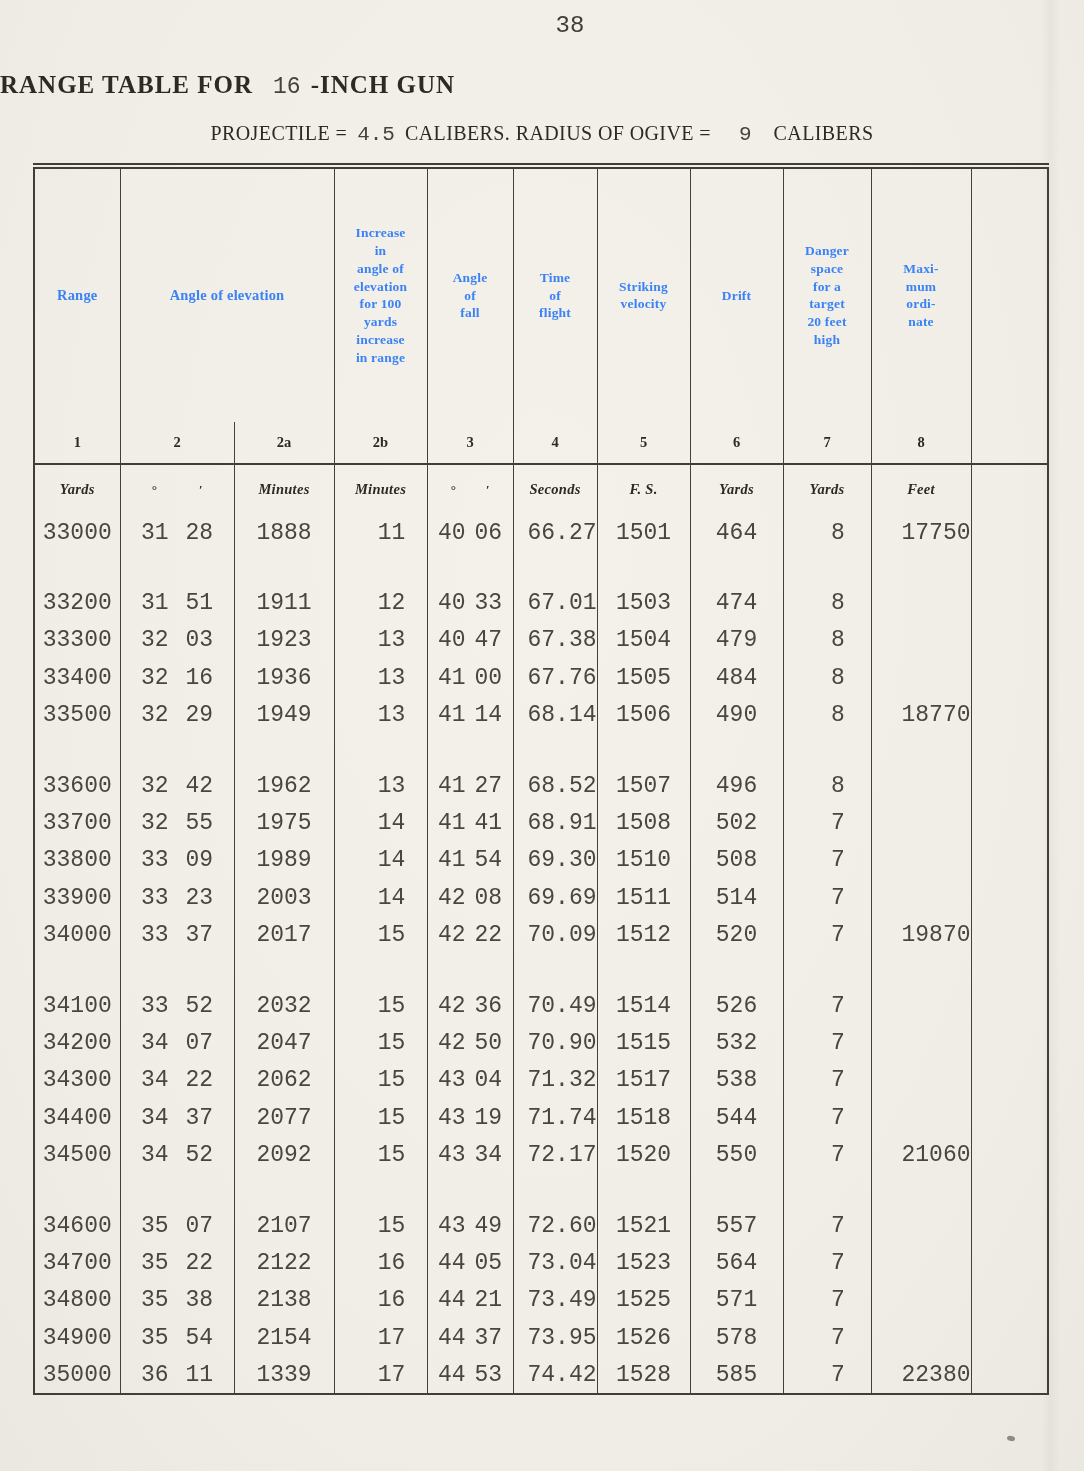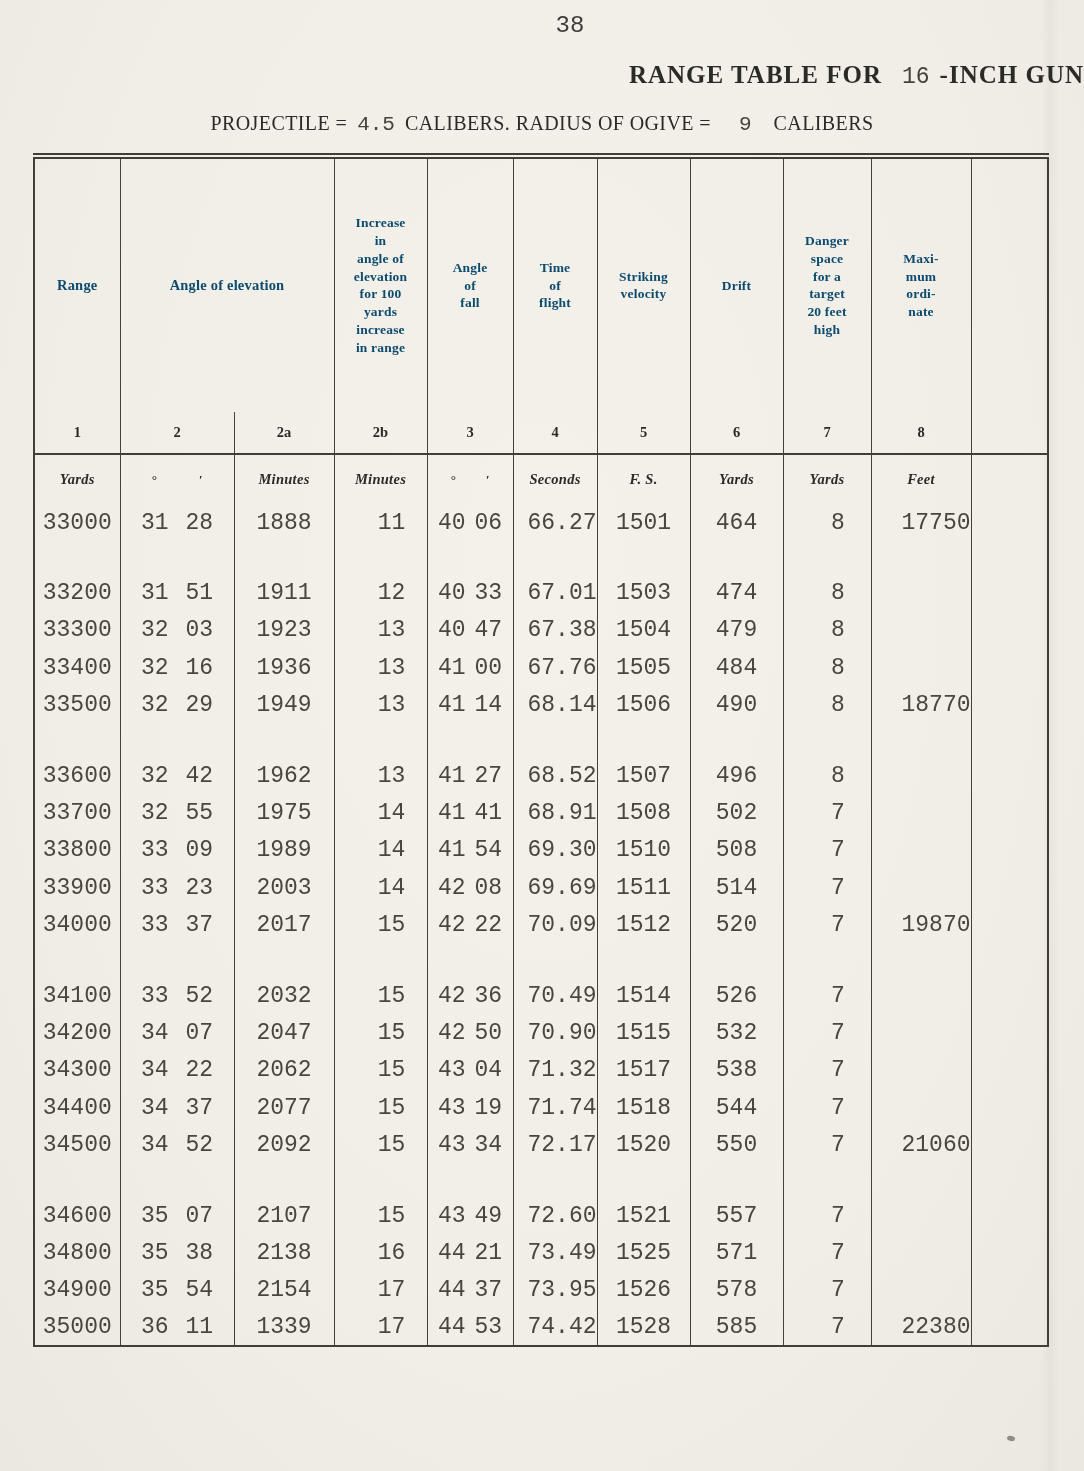--- a/index.html
+++ b/index.html
@@ -8,21 +8,21 @@
     font-family:"Liberation Serif", serif;
     background:
       linear-gradient(90deg, rgba(0,0,0,0) 1042px, rgba(60,55,45,0.045) 1050px, rgba(0,0,0,0) 1060px),
       radial-gradient(ellipse at 50% 38%, #f3f1ea 0%, #f0eee7 62%, #eae8e0 100%);
     color:#2c2a25;
   }
   .page-number {
     padding-top:12px; text-align:center; transform:translateX(28px);
     font-family:"Liberation Mono", monospace; font-size:24px; color:#3f3d37;
   }
-  .title { margin-top:22px; text-align:right; }
+  .title { margin-top:32px; text-align:left; }
   .title .print {
     font-weight:bold; font-size:25px; letter-spacing:1px; color:#2c2a25;
   }
   .title .typed {
     font-family:"Liberation Mono", monospace; font-size:23px; color:#45433c;
     margin:0 6px 0 16px;
   }
   .subtitle { margin-top:20px; text-align:center; line-height:1.38; }
   .subtitle .print {
     font-size:20px; letter-spacing:0.4px; color:#2c2a25;
@@ -39,21 +39,21 @@
     border-left:2px solid #413e37; border-right:2px solid #413e37;
     border-bottom:2.5px solid #413e37; border-top:6px double #413e37;
   }
   .range-table td { border-left:1.5px solid #44413a; border-right:1.5px solid #44413a; padding:0; }
 
   
   tr.head-labels { height:256px; }
   tr.head-labels td { vertical-align:middle; text-align:center; }
   .col-label {
     font-weight:bold; font-size:13.5px; line-height:1.32; letter-spacing:0.2px;
-    white-space:pre-line; color:#0c4a6e;
+    white-space:pre-line; color:#3b82f6;
   }
   .col-label.wide { font-size:14.5px; }
   tr.head-numbers { height:42px; }
   tr.head-numbers td {
     text-align:center; vertical-align:middle; font-weight:bold; font-size:14.5px;
     border-bottom:2.5px solid #413e37;
   }
   tr.head-units { height:50px; }
   tr.head-units td {
     text-align:center; vertical-align:middle;
@@ -455,20 +455,33 @@
         <td class="c-center bias-right">15</td>
         <td class="c-pair pair-tight"><span>43</span><span>49</span></td>
         <td class="c-left">72.60</td>
         <td class="c-center">1521</td>
         <td class="c-center">557</td>
         <td class="c-center bias-right">7</td>
         <td class="c-left"></td>
         <td class="c-center"></td>
       </tr>
       <tr class="data-row">
+        <td class="c-center">34700</td>
+        <td class="c-pair pair-wide"><span>35</span><span>22</span></td>
+        <td class="c-center">2122</td>
+        <td class="c-center bias-right">16</td>
+        <td class="c-pair pair-tight"><span>44</span><span>05</span></td>
+        <td class="c-left">73.04</td>
+        <td class="c-center">1523</td>
+        <td class="c-center">564</td>
+        <td class="c-center bias-right">7</td>
+        <td class="c-left"></td>
+        <td class="c-center"></td>
+      </tr>
+      <tr class="data-row">
         <td class="c-center">34800</td>
         <td class="c-pair pair-wide"><span>35</span><span>38</span></td>
         <td class="c-center">2138</td>
         <td class="c-center bias-right">16</td>
         <td class="c-pair pair-tight"><span>44</span><span>21</span></td>
         <td class="c-left">73.49</td>
         <td class="c-center">1525</td>
         <td class="c-center">571</td>
         <td class="c-center bias-right">7</td>
         <td class="c-left"></td>

